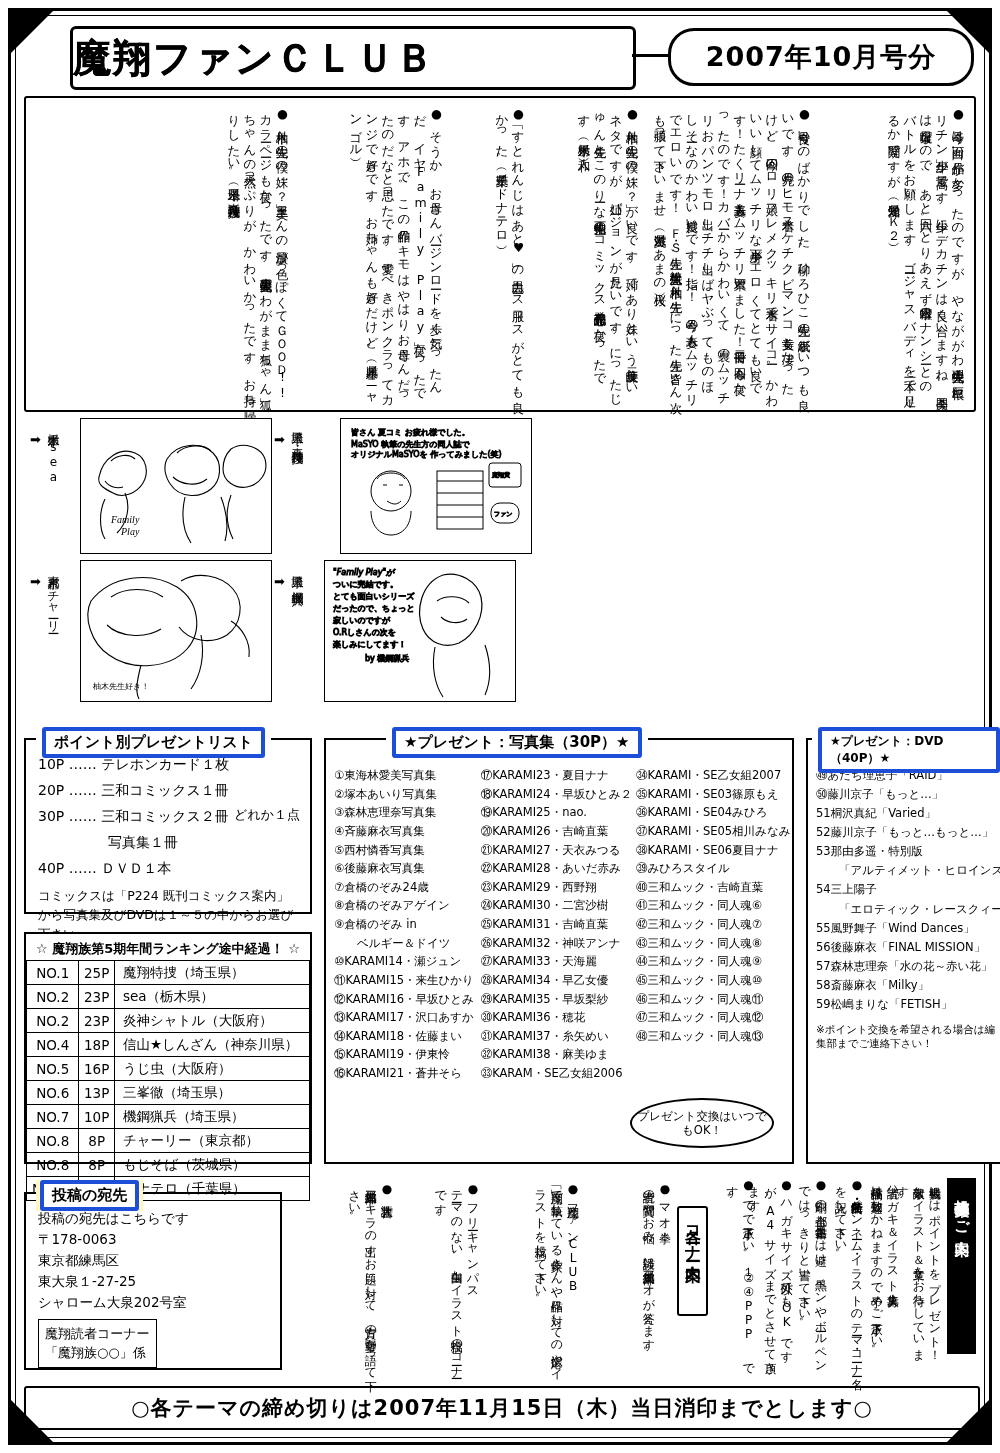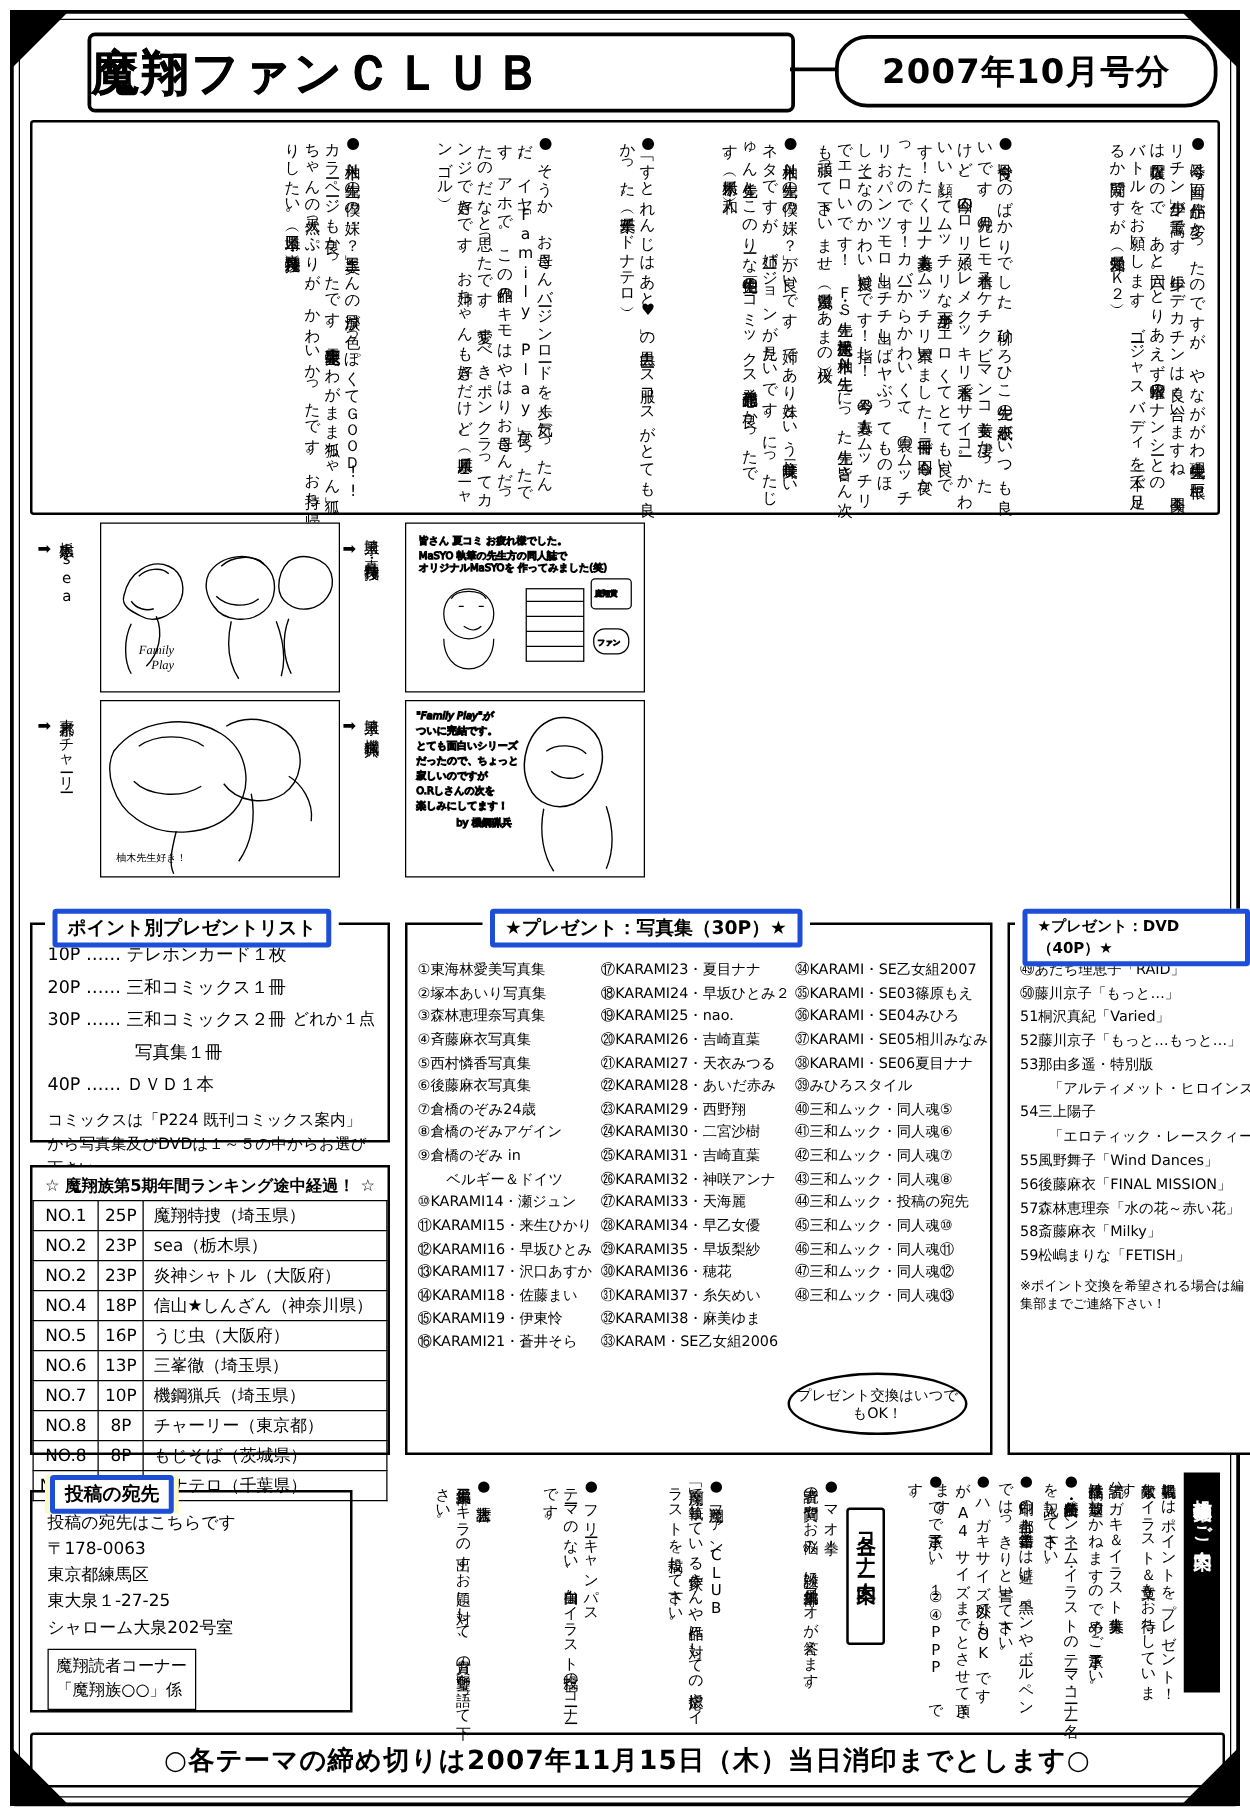--- a/index.html
+++ b/index.html
@@ -230,21 +230,21 @@
           <path d="M150 76c-6 16-4 32 2 44"></path>
         </g>
         <text x="30" y="104" font-size="10" font-style="italic" font-family="Liberation Serif,serif">Family</text>
         <text x="40" y="116" font-size="10" font-style="italic" font-family="Liberation Serif,serif">Play</text>
       </svg>
     </div>
 
     <span class="arrow" style="left:250px;top:18px">➡</span>
     <div class="art-label" style="left:266px;top:8px;height:150px">埼玉県／真・魔翔特捜</div>
 
-    <div class="art-cell" style="left:300px;top:4px;width:190px;height:134px">
+    <div class="art-cell" style="left:316px;top:4px;width:190px;height:134px">
       <svg class="sketch" viewBox="0 0 190 134">
         <g fill="none" stroke="#000" stroke-width="1">
           <text x="10" y="16" font-size="8">皆さん 夏コミ お疲れ様でした。</text>
           <text x="10" y="28" font-size="8">MaSYO 執筆の先生方の同人誌で</text>
           <text x="10" y="38" font-size="8">オリジナルMaSYOを 作ってみました(笑)</text>
           <circle cx="50" cy="72" r="20"></circle>
           <path d="M36 60c4-8 24-8 28 0M42 66h4M58 66h4M46 82c6 4 10 4 14 0"></path>
           <path d="M30 92c0 14 8 24 20 24s20-10 20-24"></path>
           <rect x="96" y="52" width="46" height="58"></rect>
           <path d="M96 62h46M96 74h46M96 86h46M96 98h46"></path>
@@ -412,25 +412,25 @@
           <li>㉜KARAMI38・麻美ゆま</li>
           <li>㉝KARAM・SE乙女組2006</li>
         </ol>
         <ol style="width:150px">
           <li>㉞KARAMI・SE乙女組2007</li>
           <li>㉟KARAMI・SE03篠原もえ</li>
           <li>㊱KARAMI・SE04みひろ</li>
           <li>㊲KARAMI・SE05相川みなみ</li>
           <li>㊳KARAMI・SE06夏目ナナ</li>
           <li>㊴みひろスタイル</li>
-          <li>㊵三和ムック・同人魂⑤</li>
+          <li>㊵三和ムック・吉崎直葉</li>
           <li>㊶三和ムック・同人魂⑥</li>
           <li>㊷三和ムック・同人魂⑦</li>
           <li>㊸三和ムック・同人魂⑧</li>
-          <li>㊹三和ムック・投稿の宛先</li>
+          <li>㊹三和ムック・同人魂⑨</li>
           <li>㊺三和ムック・同人魂⑩</li>
           <li>㊻三和ムック・同人魂⑪</li>
           <li>㊼三和ムック・同人魂⑫</li>
           <li>㊽三和ムック・同人魂⑬</li>
         </ol>
       </div>
       <div class="bubble">プレゼント交換はいつでもOK！</div>
     </div>
 
     <div class="panel dvds">

